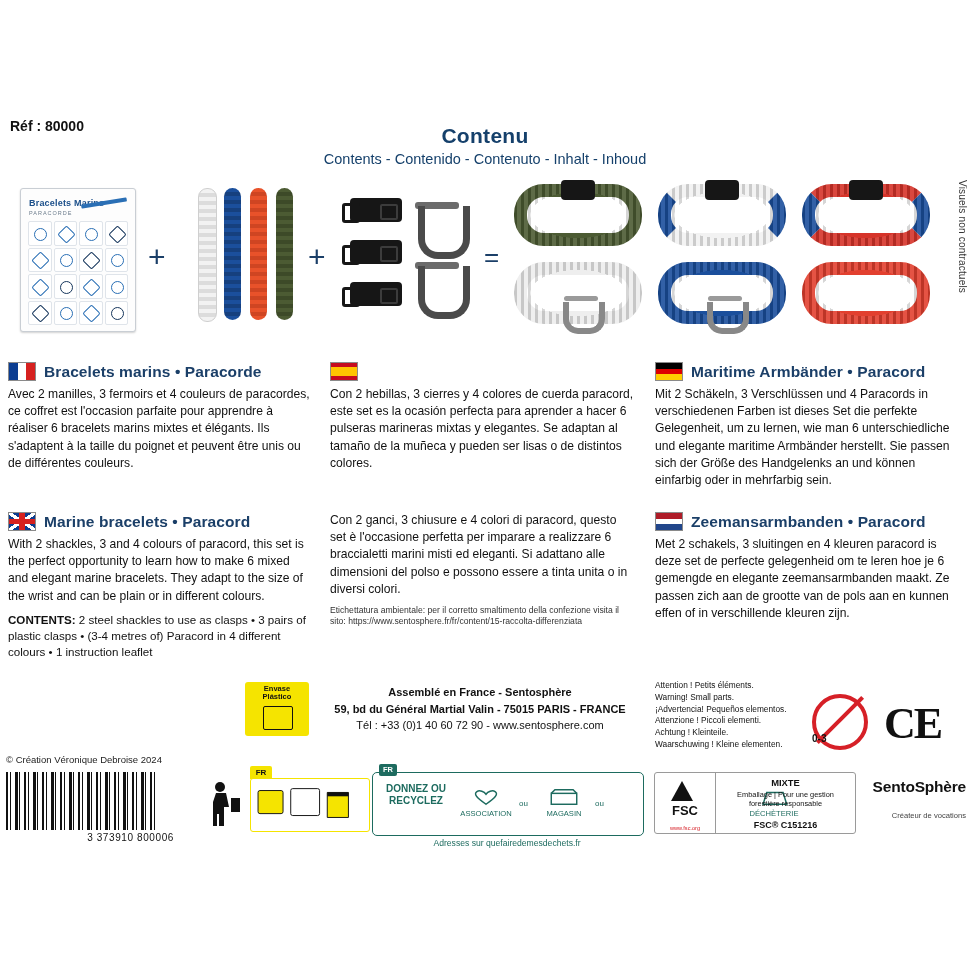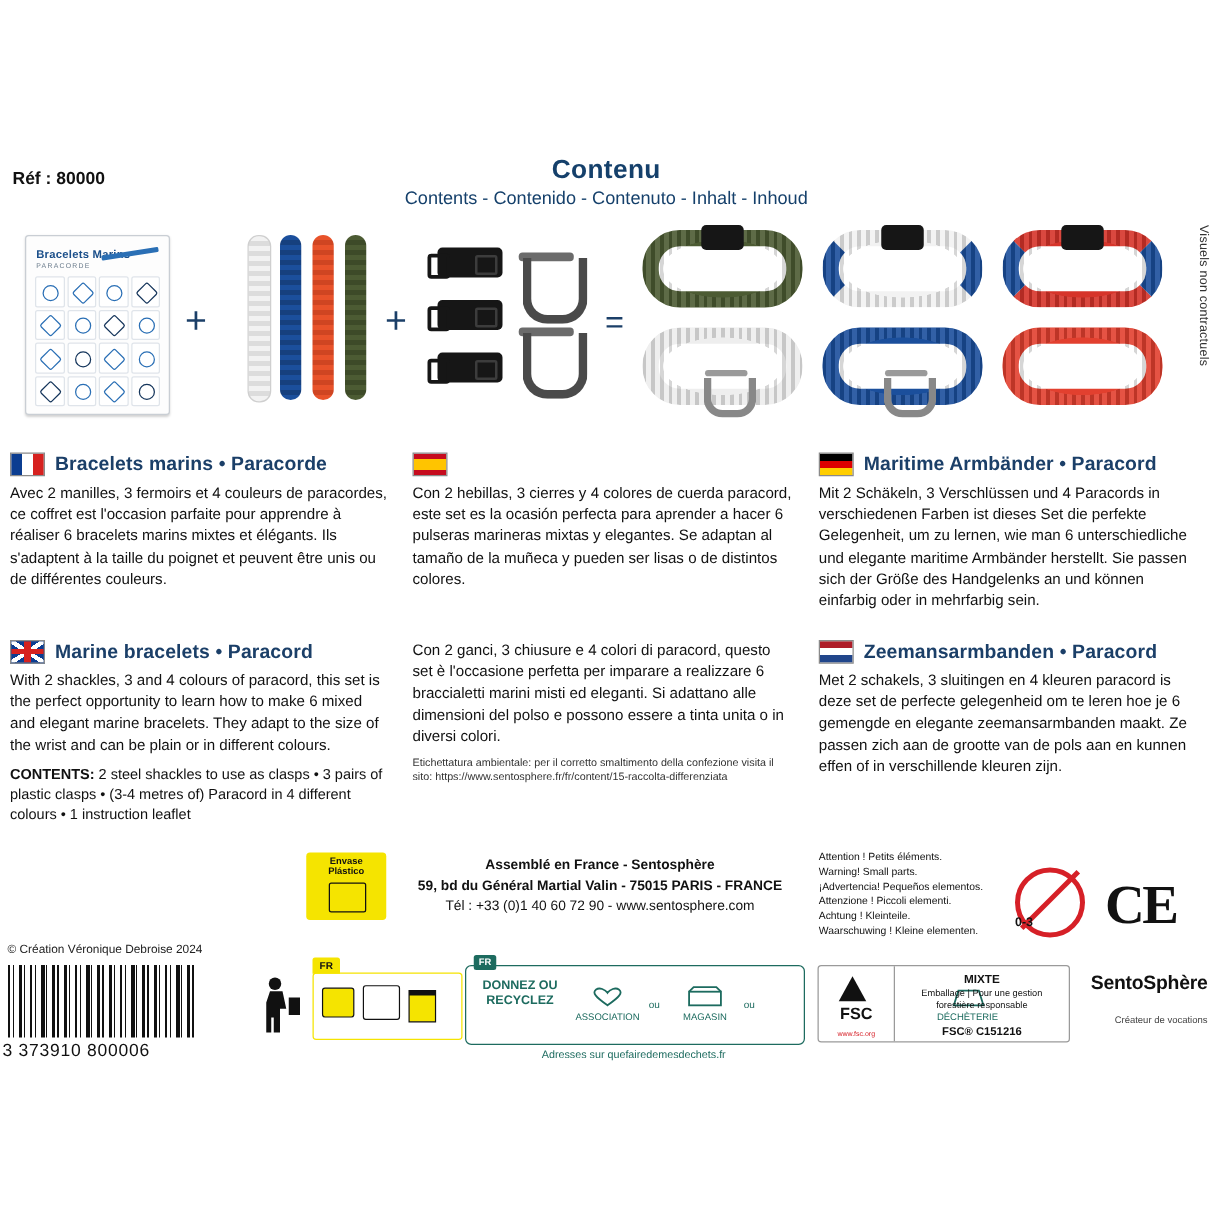--- a/index.html
+++ b/index.html
@@ -9,21 +9,21 @@
     font-family:"Liberation Sans", sans-serif;
     color:#1a1a1a;
     position:relative;
     overflow:hidden;
   }
   .page{position:absolute;inset:0;}
 
   
   .ref{
     position:absolute;left:10px;top:118px;
-    font-size:14px;font-weight:700;color:#111;margin-top:16px;
+    font-size:14px;font-weight:700;color:#111;
   }
   .contenu-title{
     position:absolute;left:0;right:0;top:124px;
     text-align:center;
   }
   .contenu-title .main{
     font-size:21px;font-weight:700;color:#15406b;letter-spacing:.3px;
   }
   .contenu-title .sub{
     font-size:14.5px;color:#15406b;margin-top:3px;
@@ -177,21 +177,21 @@
 
   .copyright{
     position:absolute;left:6px;top:74px;font-size:9.5px;color:#222;
   }
   .barcode{
     position:absolute;left:6px;top:92px;width:150px;height:58px;
     background:
       repeating-linear-gradient(90deg,#111 0 2px,#fff 2px 4px,#111 4px 5px,#fff 5px 9px,#111 9px 12px,#fff 12px 13px,#111 13px 14px,#fff 14px 18px);
   }
   .barcode-num{
-    position:absolute;left:2px;top:152px;width:150px;font-size:14px;letter-spacing:.6px;color:#111;
+    position:absolute;left:24px;top:152px;width:150px;font-size:10px;letter-spacing:.6px;color:#111;text-align:right;
   }
 
   .envase{
     position:absolute;left:245px;top:2px;width:64px;height:54px;
     background:#f5e400;border-radius:3px;
   }
   .envase .t{
     position:absolute;left:0;right:0;top:3px;text-align:center;font-size:7.5px;font-weight:700;color:#111;line-height:1.1;
   }
   .envase .ico{

